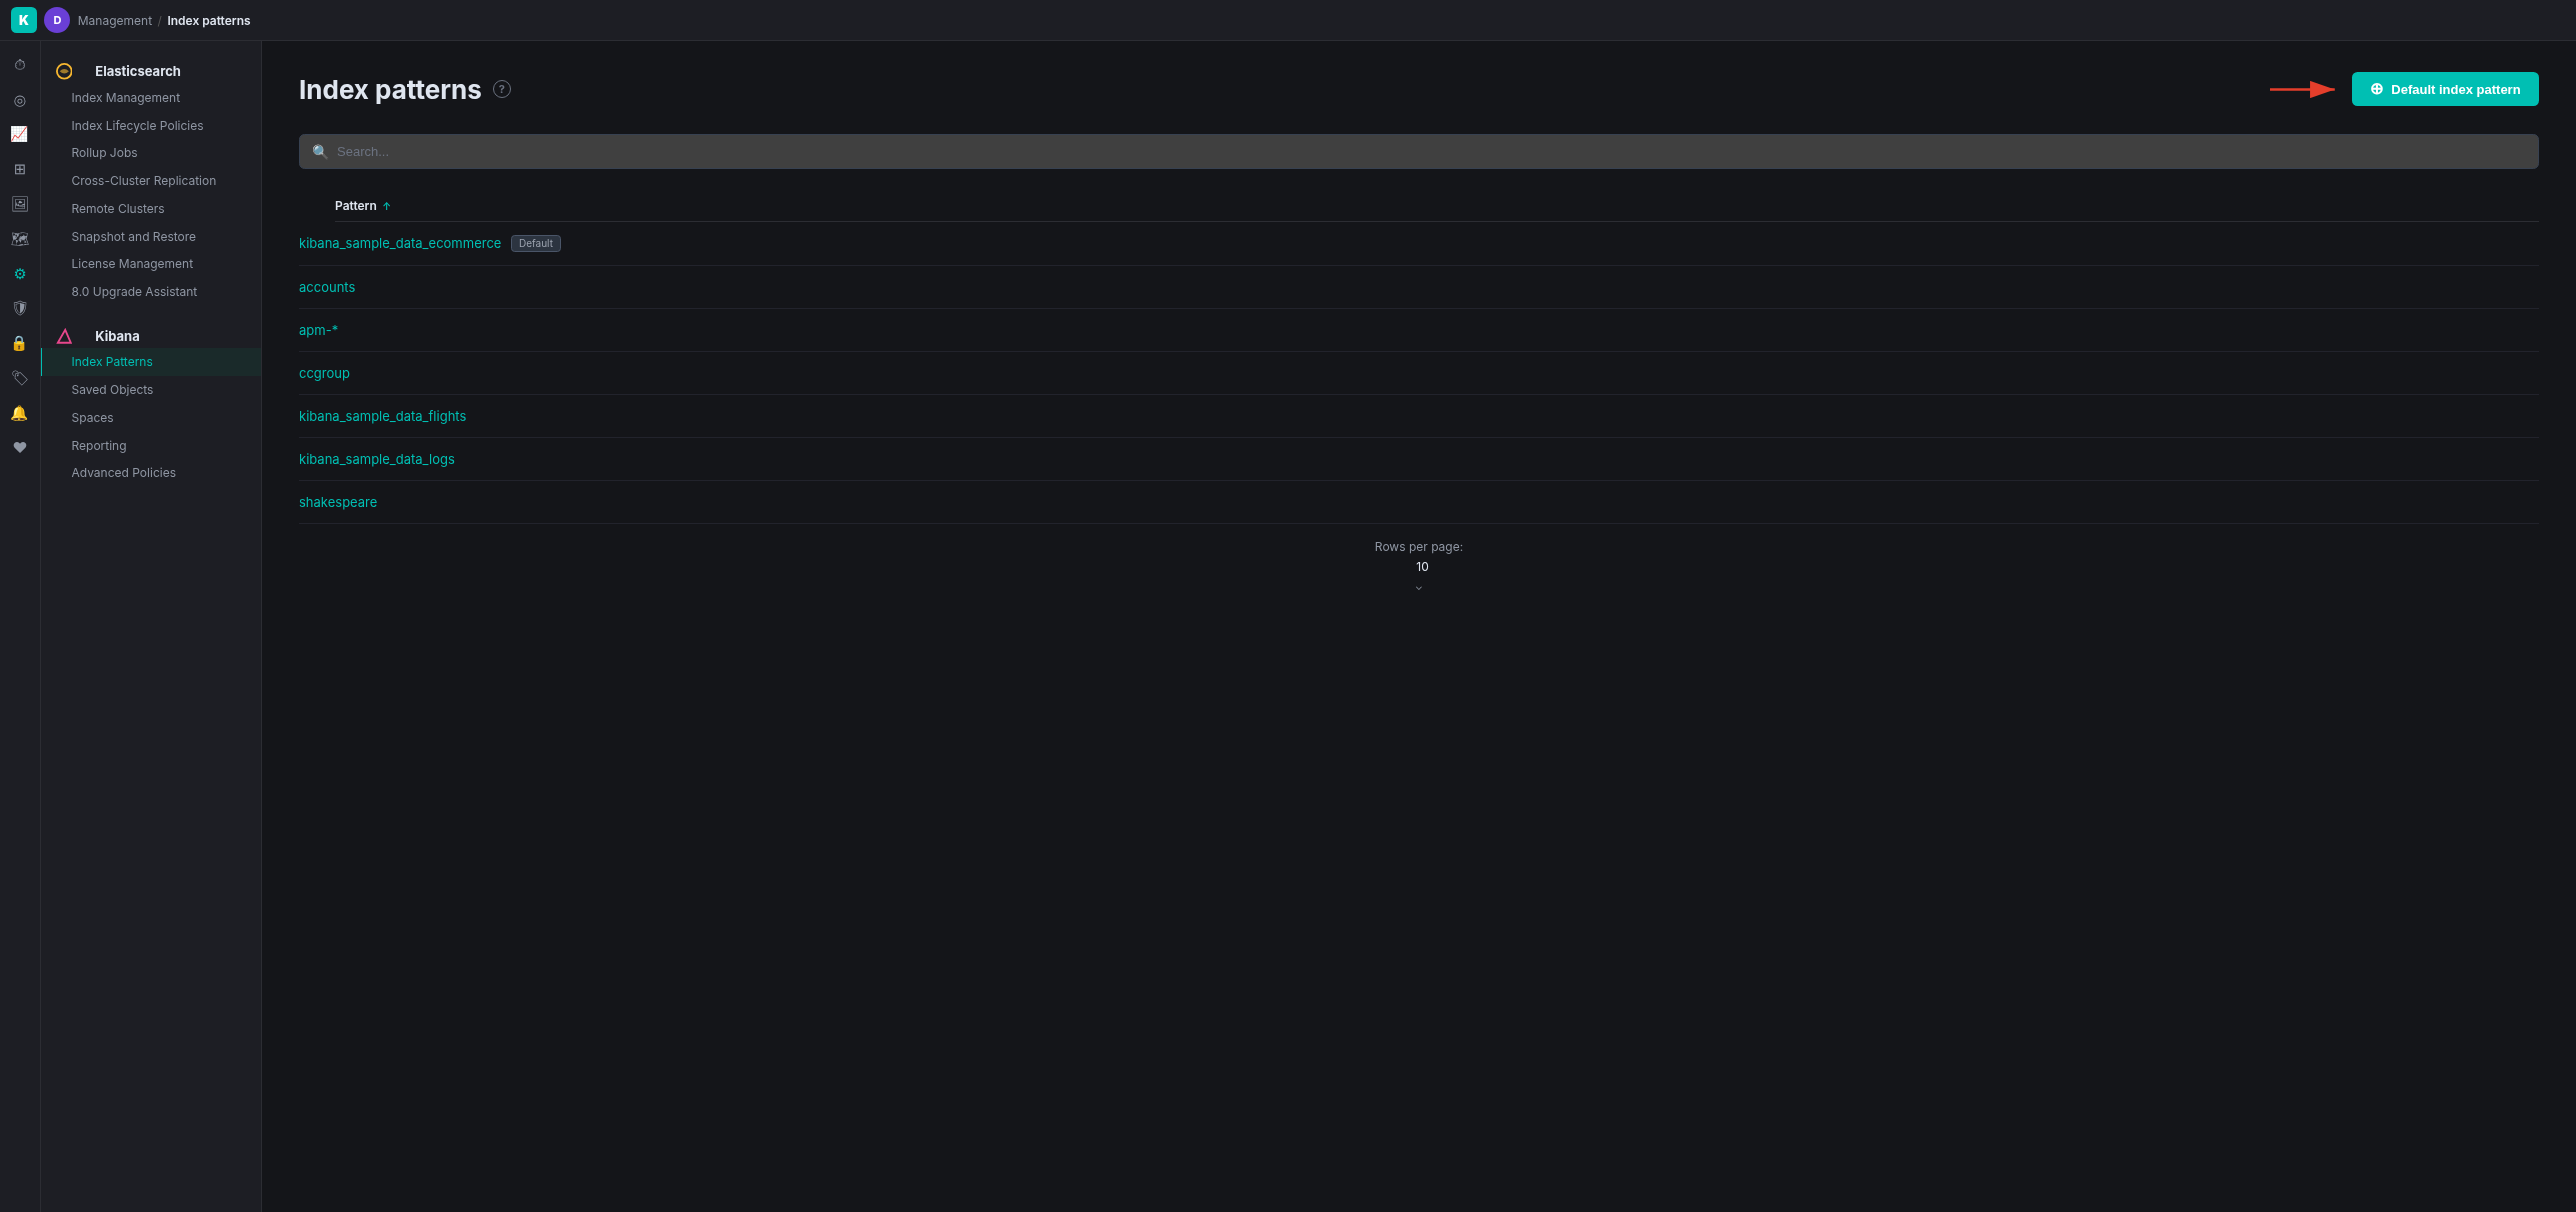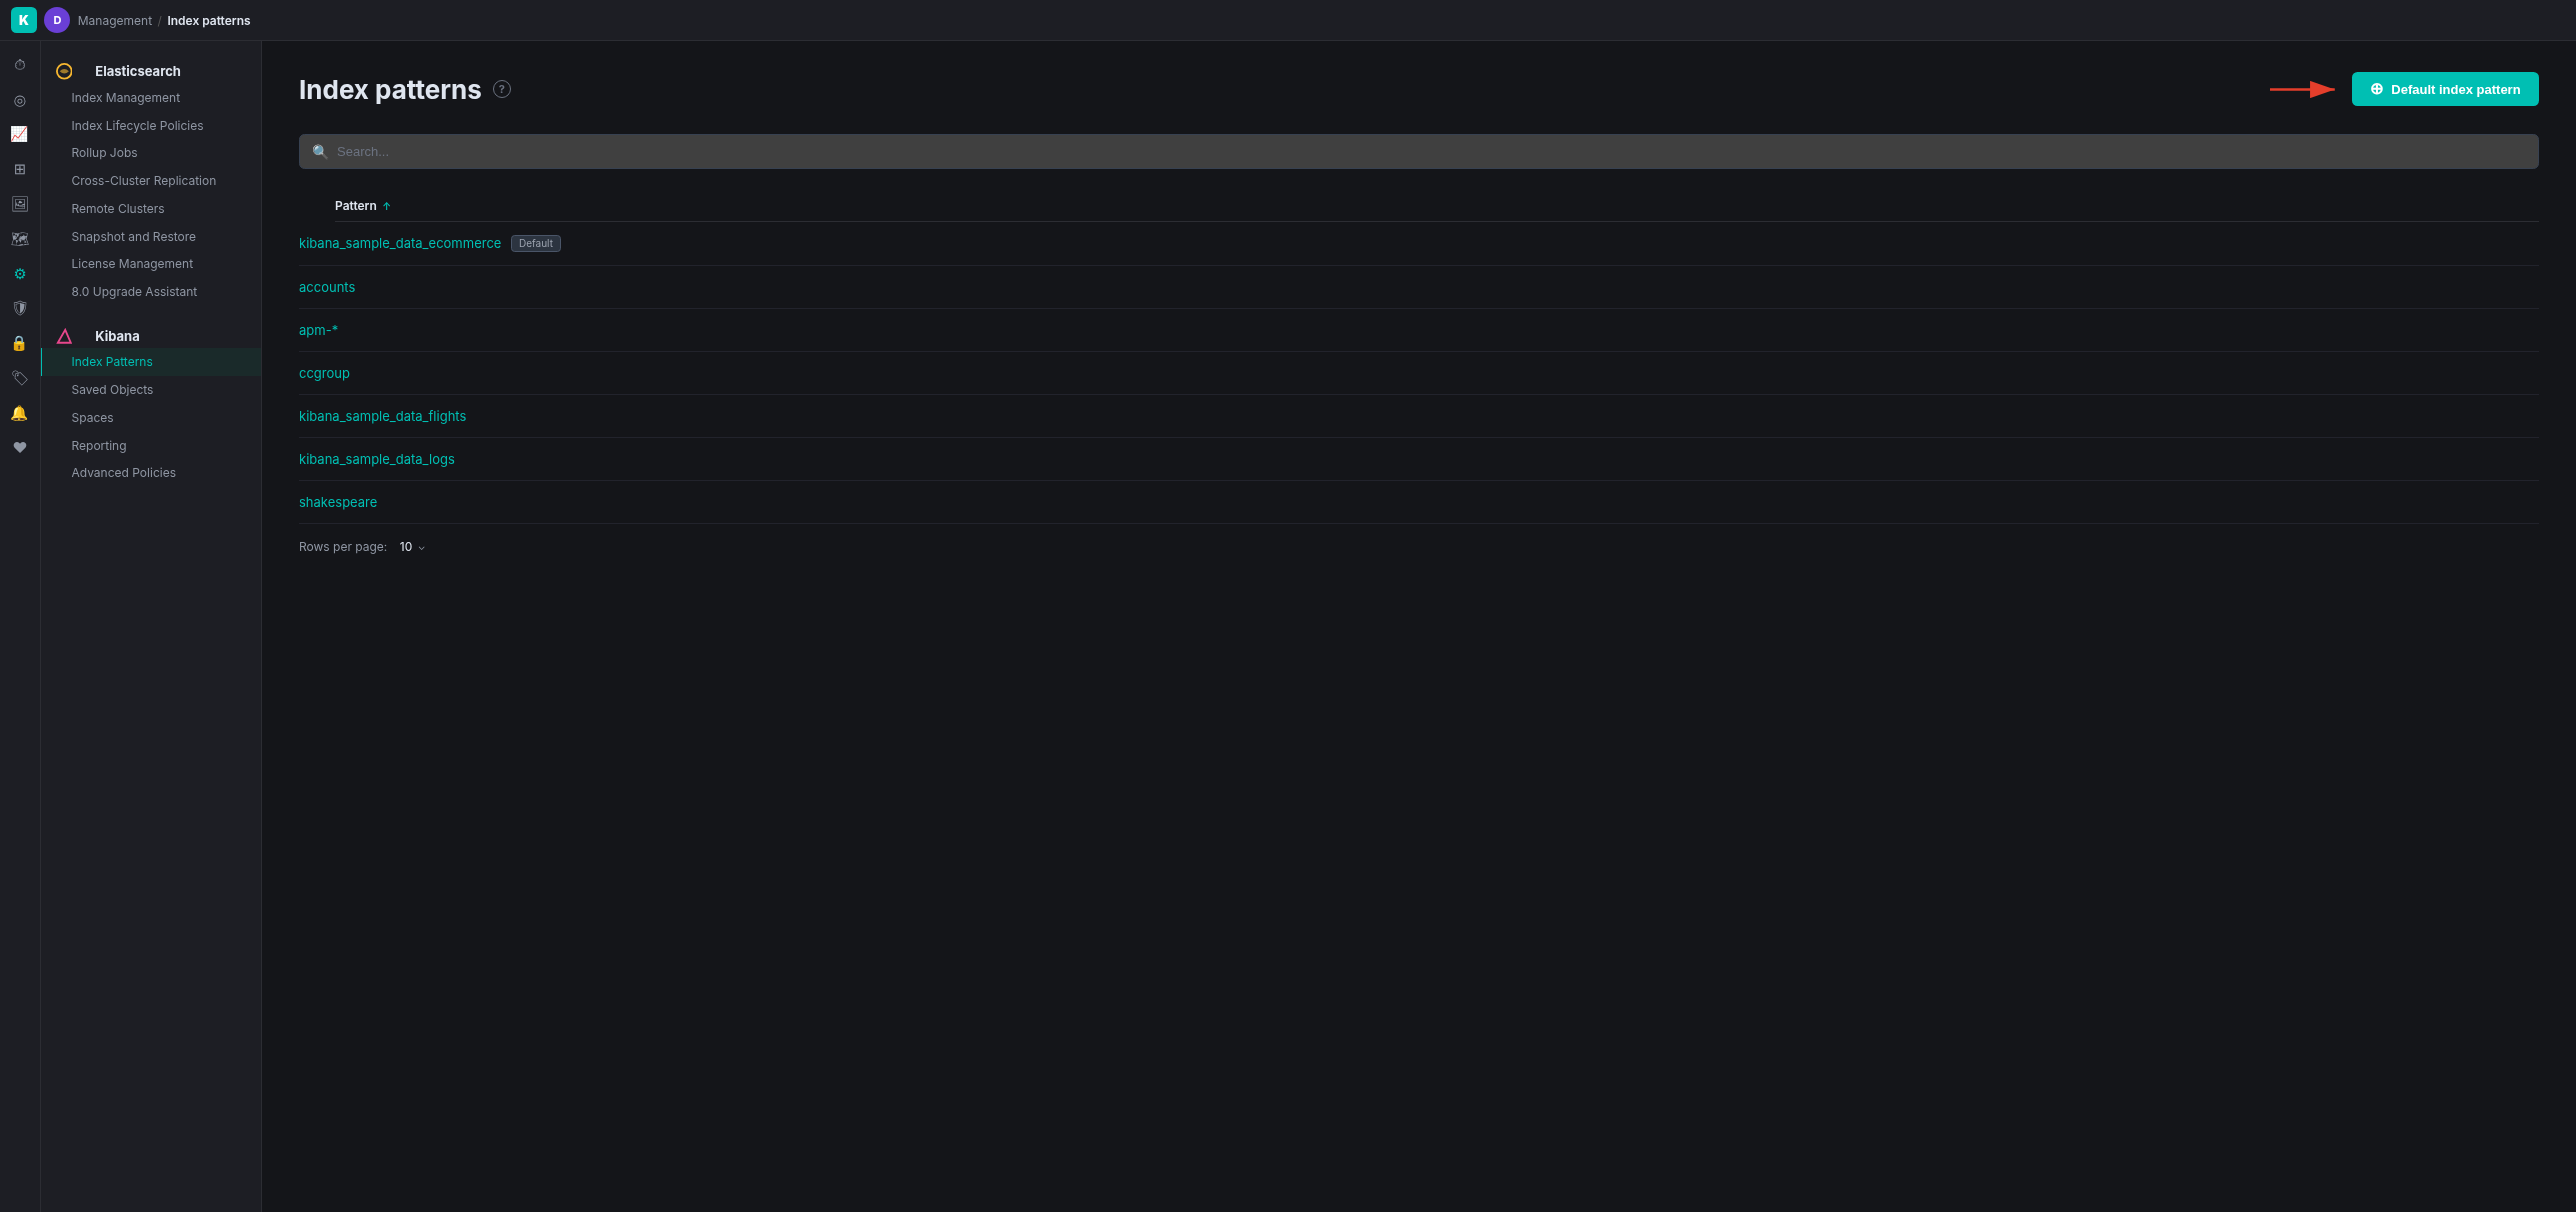--- a/index.html
+++ b/index.html
@@ -233,20 +233,21 @@
       margin-left: 9.2px;
     }
 
     
     .rows-per-page {
       display: flex; align-items: center; gap: 5.5px;
       padding: 14.7px 0 7.4px 0;
       color: #8f96a3;
       font-size: 12px;
       cursor: pointer;
+      flex-direction: column;
     }
     .rows-per-page span.count { color: #dfe5ef; margin-left: 7px; }
     .chevron { font-size: 10px; }
 
     
     ::-webkit-scrollbar { width: 5.5px; }
     ::-webkit-scrollbar-track { background: #1a1a2e; }
     ::-webkit-scrollbar-thumb { background: #374151; border-radius: 2.8px; }
   </style>
 </head>

